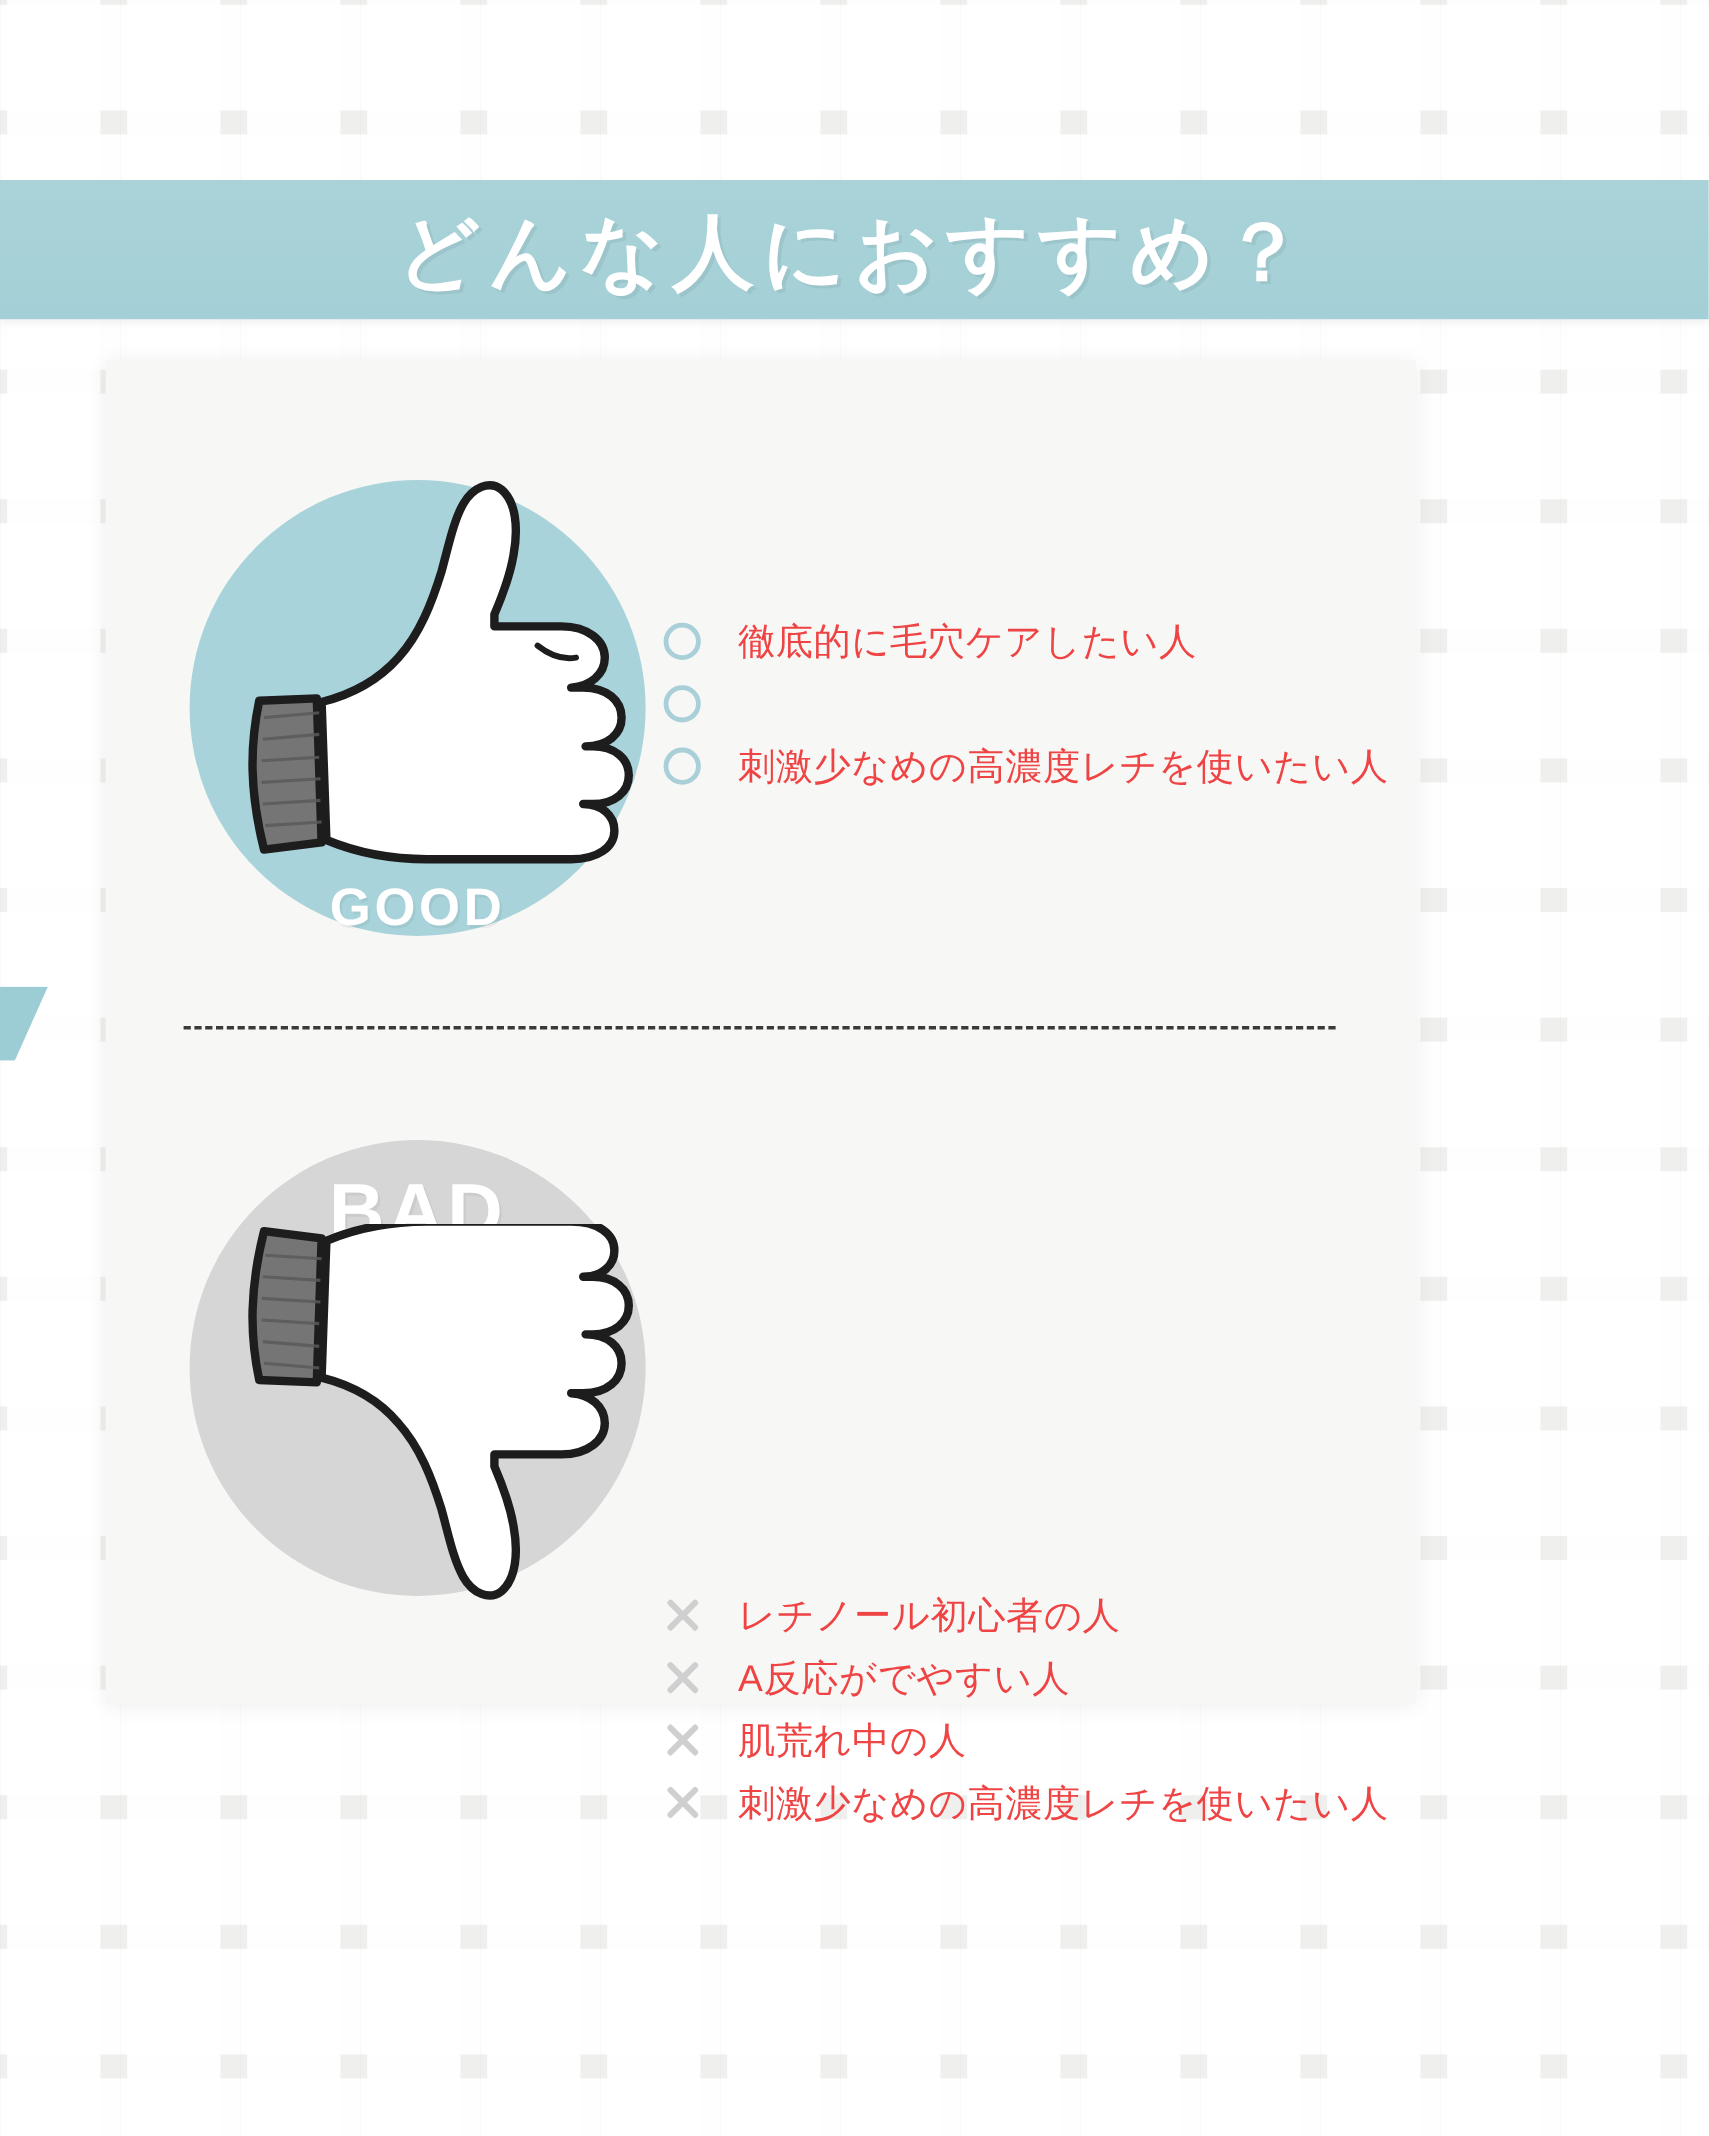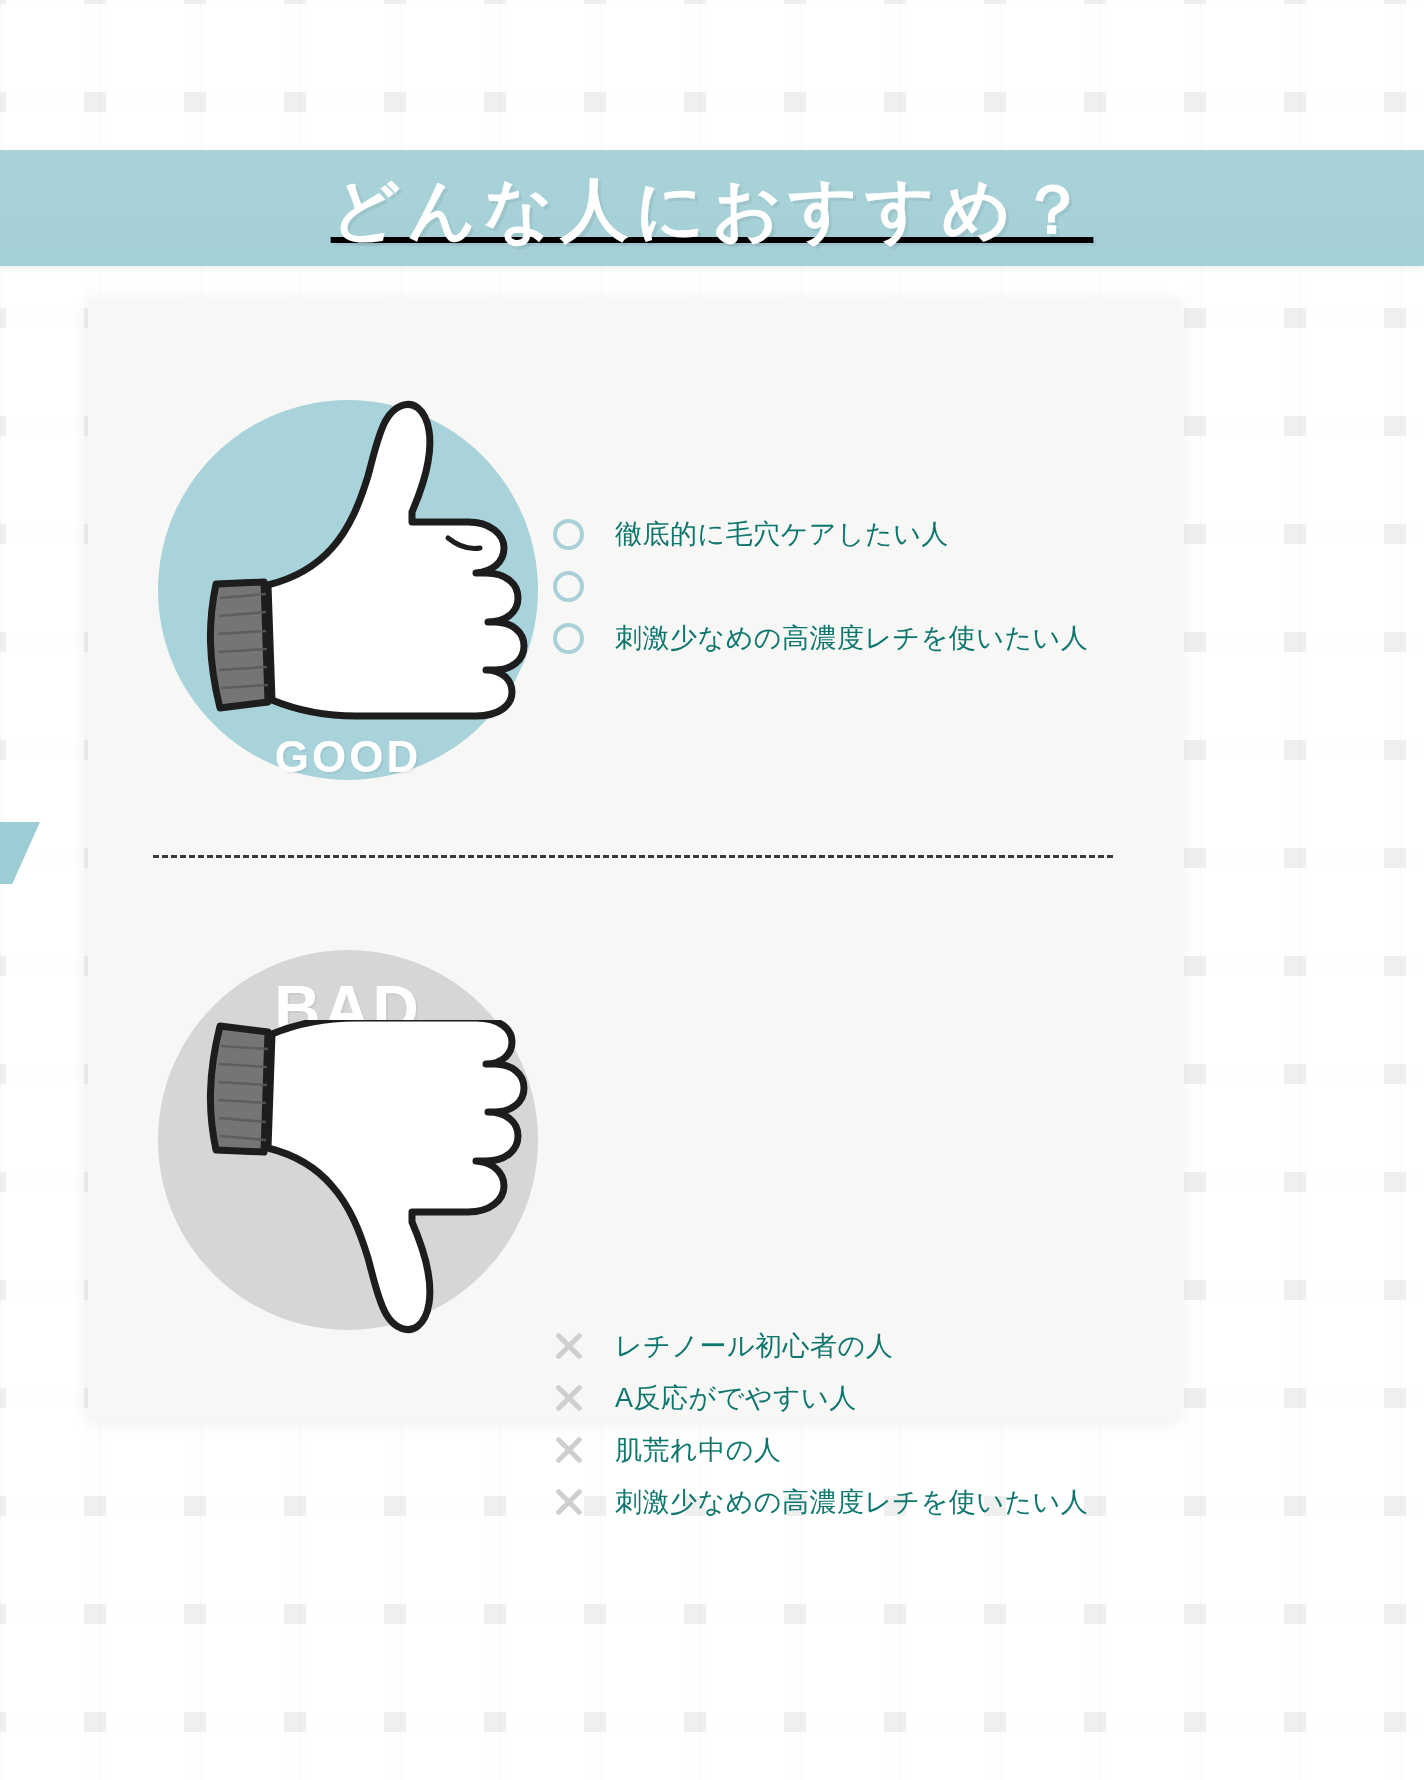--- a/index.html
+++ b/index.html
@@ -52,21 +52,20 @@
     position: absolute;
     left: 0;
     top: 150px;
     width: 1424px;
     height: 116px;
     background: linear-gradient(to bottom, #a9d3d8 0%, #a6d1d7 60%, #a3cfd6 100%);
     display: flex;
     align-items: center;
     justify-content: center;
     box-shadow: 0 3px 7px rgba(0,0,0,0.06);
-    text-decoration: underline;
   }
   #header-title {
     color: #ffffff;
     font-size: 68px;
     font-weight: bold;
     letter-spacing: 7px;
     text-shadow: 3px 3px 0 rgba(0,0,0,0.055);
     white-space: nowrap;
     transform: translateY(2px);
   }
@@ -197,22 +196,22 @@
     top: 50%;
     width: 34px;
     height: 5px;
     background: #cfcfcf;
     border-radius: 2px;
   }
   .cross-marker:before { transform: translate(-50%, -50%) rotate(45deg); }
   .cross-marker:after  { transform: translate(-50%, -50%) rotate(-45deg); }
 
   .row-text {
-    font-size: 27px;
-    color: #0f766e;
+    font-size: 31px;
+    color: #ef4444;
     white-space: nowrap;
     letter-spacing: 0.5px;
     line-height: 1;
     text-align: center;
   }
 
   
   #divider {
     position: absolute;
     left: 65px;

